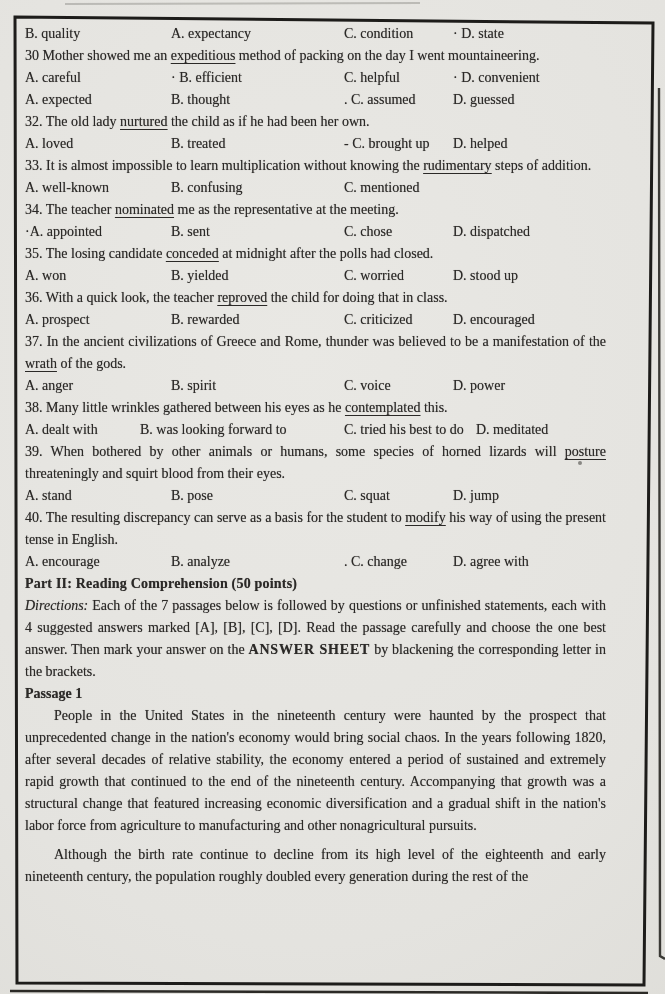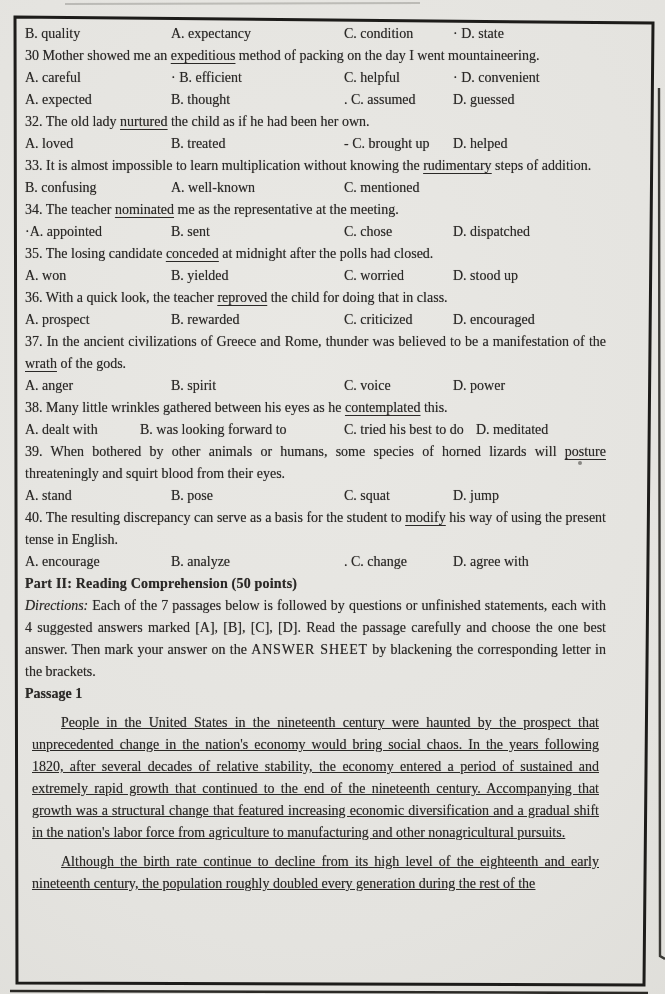--- a/index.html
+++ b/index.html
@@ -33,23 +33,23 @@
   }
   .stem { text-align: justify; }
   .stem u, .para u { text-underline-offset: 2.5px; }
   .opts { display: grid; grid-template-columns: 146px 173px 109px 1fr; }
   .opts.wide { grid-template-columns: 115px 204px 132px 1fr; }
   .opts span { white-space: nowrap; overflow: visible; }
 
   .part-heading { font-weight: bold; letter-spacing: 0.2px; }
   .directions { text-align: justify; }
   .directions .dir-label { font-style: italic; font-weight: normal; }
-  .directions .answer-sheet { font-weight: normal; letter-spacing: 0.8px; }
+  .directions .answer-sheet { font-weight: bold; letter-spacing: 0.8px; }
   .passage-heading { font-weight: bold; }
-  .para { margin: 7px; text-indent: 29px; text-align: justify; text-decoration: underline; }
+  .para { margin: 0; text-indent: 29px; text-align: justify; }
   .para + .para { margin-top: 7px; }
 
   .speck {
     position: absolute; width: 4px; height: 4px; border-radius: 50%;
     background: rgba(60,58,55,0.55);
   }
 </style>
 </head>
 <body>
 
@@ -87,22 +87,22 @@
       </div>
       <div class="stem">32. The old lady <u>nurtured</u> the child as if he had been her own.</div>
       <div class="opts">
         <span>A. loved</span>
         <span>B. treated</span>
         <span>- C. brought up</span>
         <span>D. helped</span>
       </div>
       <div class="stem">33. It is almost impossible to learn multiplication without knowing the <u>rudimentary</u> steps of addition.</div>
       <div class="opts">
+        <span>A. well-known</span>
         <span>B. confusing</span>
-        <span>A. well-known</span>
         <span>C. mentioned</span>
       </div>
       <div class="stem">34. The teacher <u>nominated</u> me as the representative at the meeting.</div>
       <div class="opts">
         <span>·A. appointed</span>
         <span>B. sent</span>
         <span>C. chose</span>
         <span>D. dispatched</span>
       </div>
       <div class="stem">35. The losing candidate <u>conceded</u> at midnight after the polls had closed.</div>

